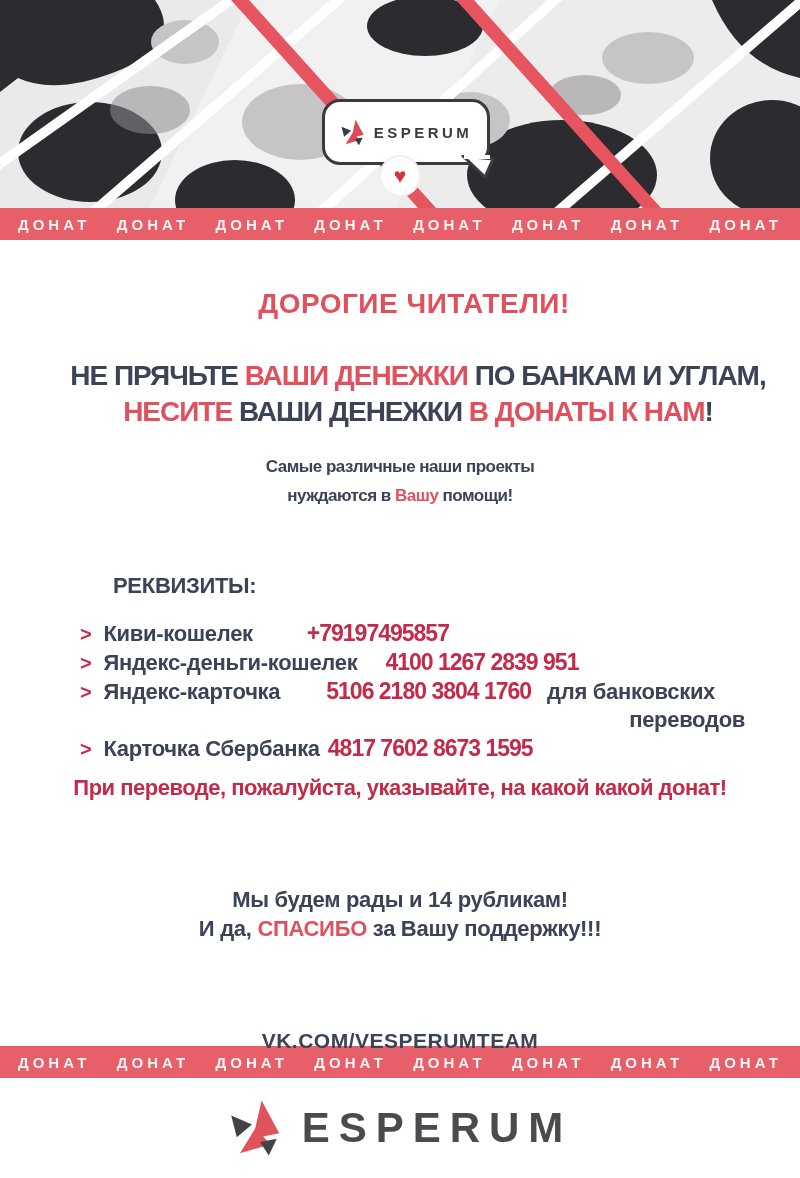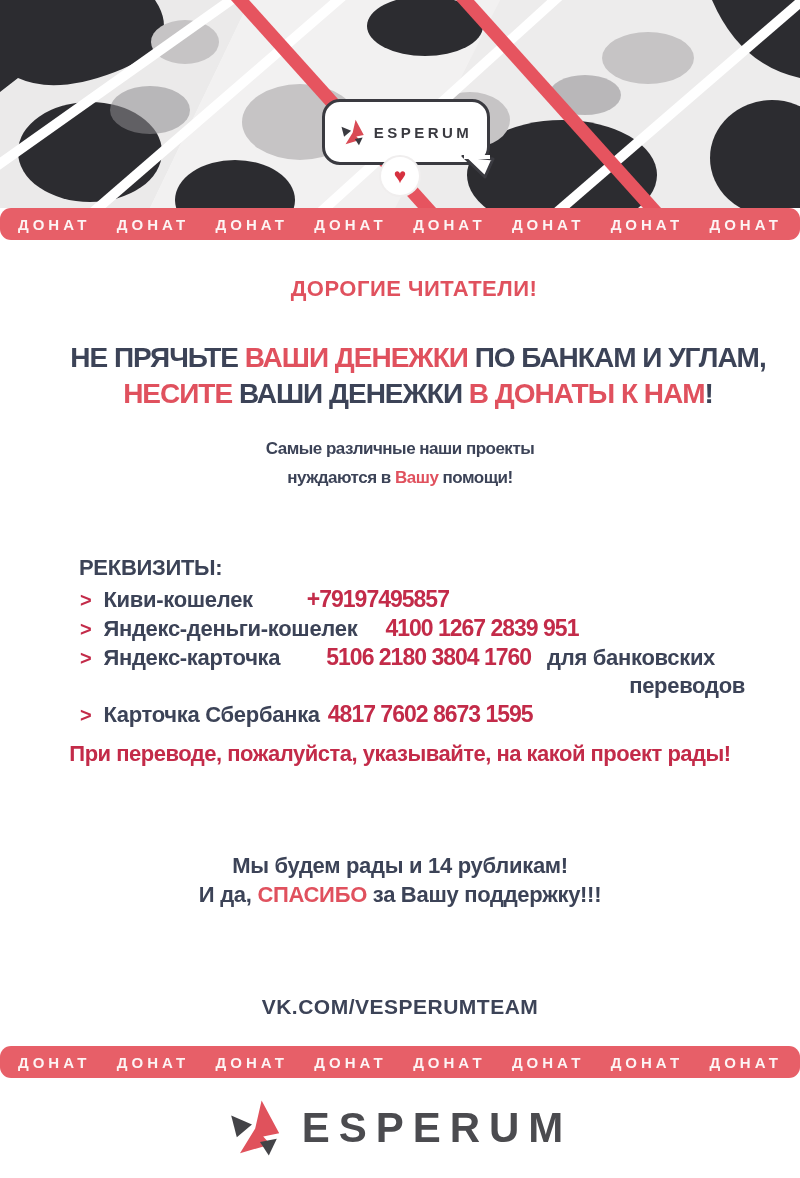--- a/index.html
+++ b/index.html
@@ -26,36 +26,36 @@
     position:absolute; left:50%; top:157px; transform:translateX(-50%);
     width:38px; height:38px; background:#ffffff; border-radius:50%;
     box-shadow:0 0 0 2px #f0eeee; display:flex; align-items:center; justify-content:center;
     z-index:4;
   }
   .heart-glyph { color:#d6313f; font-size:21px; line-height:1; margin-top:-2px; }
 
   
   .band {
     height:32px; background:#e75f68; display:flex; align-items:center;
-    justify-content:space-between; padding:0 18px;border-radius:11px;
+    justify-content:space-between; padding:0 18px;
   }
   .band span { color:#fdf4f4; font-size:15px; letter-spacing:4px; white-space:nowrap; }
 
   
   .content { height:806px; text-align:center; color:#3c4357; }
   .red   { color:#e0515e; }
   .dark  { color:#3c4357; }
 
-  .greeting { padding-top:36px; font-size:22px; color:#e0515e; letter-spacing:0.5px;margin-left:28px; }
+  .greeting { padding-top:48px; font-size:28px; color:#e0515e; letter-spacing:0.5px;margin-left:28px; }
 
   .headline { margin-top:38px; font-size:28px; line-height:36px; letter-spacing:-1px;margin-left:36px; }
   .subline  { margin-top:22px; font-size:17px; line-height:29px; letter-spacing:-0.5px; }
 
   .requisites { margin-top:62px; text-align:left; font-size:22px; letter-spacing:-0.3px; }
-  .req-title  { padding-left:79px; line-height:27px; margin-bottom:4px; }
+  .req-title  { padding-left:113px; line-height:27px; margin-bottom:20px; }
   .req-row    { padding-left:80px; line-height:28px; white-space:nowrap; }
   .bullet     { color:#c32b49; font-size:20px; margin-right:12px; }
   .num        { color:#c32b49; font-size:23px; letter-spacing:-1px; }
   .g0 { margin-left:54px; } .g1 { margin-left:28px; }
   .g2 { margin-left:46px; } .g3 { margin-left:8px; }
   .note { margin-left:16px; }
   .req-row-right { text-align:right; padding-right:55px; line-height:28px; }
 
   .notice { margin-top:12px; font-size:22px; letter-spacing:-0.5px; color:#c32b49; }
 
@@ -159,21 +159,21 @@
 
       <div class="req-row"><span class="bullet">&gt;</span><span>Яндекс-деньги-кошелек</span><span class="num g1">4100 1267 2839 951</span></div>
 
       <div class="req-row"><span class="bullet">&gt;</span><span>Яндекс-карточка</span><span class="num g2">5106 2180 3804 1760</span><span class="note dark">для банковских</span></div>
 
       <div class="req-row-right"><span class="dark">переводов</span></div>
 
       <div class="req-row"><span class="bullet">&gt;</span><span>Карточка Сбербанка</span><span class="num g3">4817 7602 8673 1595</span></div>
     </div>
 
-    <div class="notice">При переводе, пожалуйста, указывайте, на какой проект рады!</div>
+    <div class="notice">При переводе, пожалуйста, указывайте, на какой какой донат!</div>
 
     <div class="thanks">
       <div>Мы будем рады и 14 рубликам!</div>
       <div><span class="dark">И да, </span><span class="red">СПАСИБО</span><span class="dark"> за Вашу поддержку!!!</span></div>
     </div>
 
     <div class="vk-link">VK.COM/VESPERUMTEAM</div>
   </main>
 
   <div class="band">

